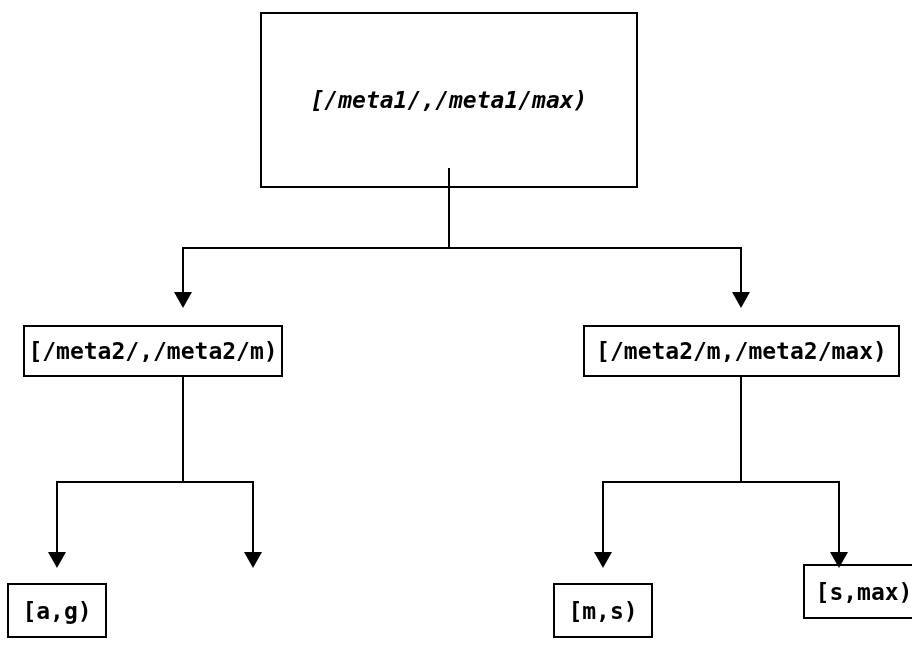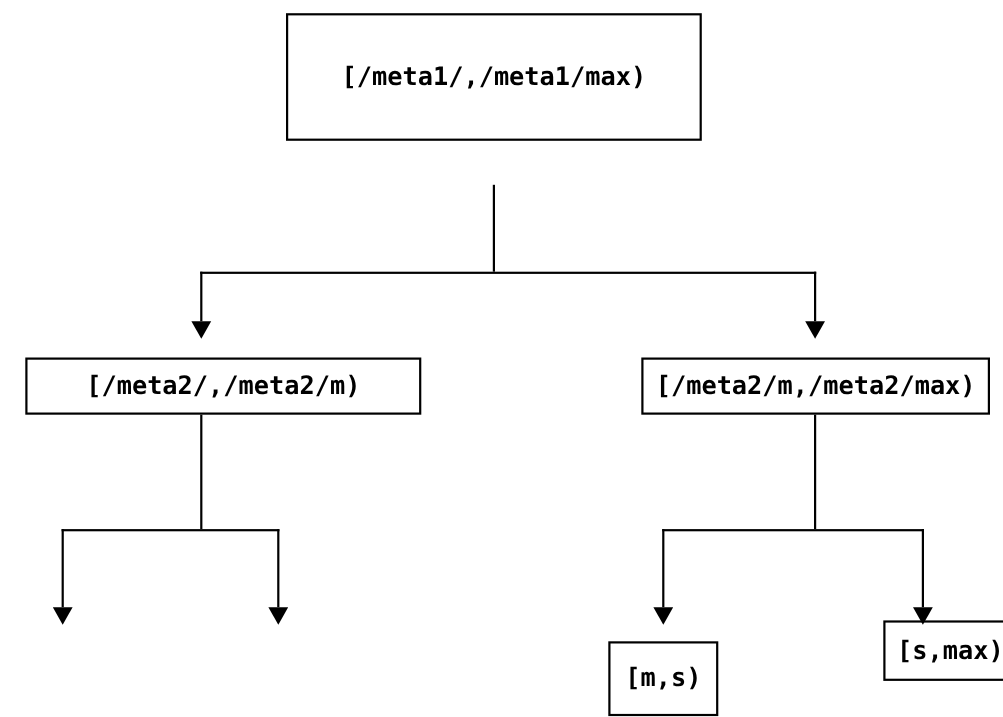--- a/index.html
+++ b/index.html
@@ -22,26 +22,26 @@
     background: #ffffff;
     display: flex;
     align-items: center;
     justify-content: center;
     font-family: "DejaVu Sans Mono", "Liberation Mono", monospace;
     font-weight: bold;
     font-size: 23px;
     color: #000000;
     white-space: nowrap;
   }
-  .node-root   { left: 260px; top: 12px;  width: 378px; height: 116px; }
-  .node-l2a    { left: 23px;  top: 325px; width: 360px; height: 52px;  }
+  .node-root   { left: 260px; top: 12px;  width: 378px; height: 176px; font-style: italic; }
+  .node-l2a    { left: 23px;  top: 325px; width: 260px; height: 52px;  }
   .node-l2b    { left: 583px; top: 325px; width: 317px; height: 52px; align-items: center;  }
   .node-leaf1  { left: 7px;   top: 583px; width: 100px; height: 55px;  }
   .node-leaf2  { left: 203px; top: 583px; width: 100px; height: 55px;  }
-  .node-leaf3  { left: 553px; top: 583px; width: 100px; height: 68px;  }
+  .node-leaf3  { left: 553px; top: 583px; width: 100px; height: 55px;  }
   .node-leaf4  { left: 778px; top: 564px; width: 122px; height: 55px; margin-left: 25px;  }
 
   .line {
     position: absolute;
     background: #000000;
   }
   
   .stub-root   { left: 448px; top: 168px; width: 2px;   height: 79px; }
   .h-lvl2      { left: 182px; top: 247px; width: 560px; height: 2px;  }
   .drop-l2a    { left: 182px; top: 247px; width: 2px;   height: 45px; }
@@ -82,20 +82,23 @@
   </div>
 
   <div class="node node-l2a">
     <span>[/meta2/,/meta2/m)</span>
   </div>
 
   <div class="node node-l2b">
     <span>[/meta2/m,/meta2/max)</span>
   </div>
 
+  <div class="node node-leaf1">
+    <span>[a,g)</span>
+  </div>
 
 
   <div class="node node-leaf3">
     <span>[m,s)</span>
   </div>
 
   <div class="node node-leaf4">
     <span>[s,max)</span>
   </div>
 

